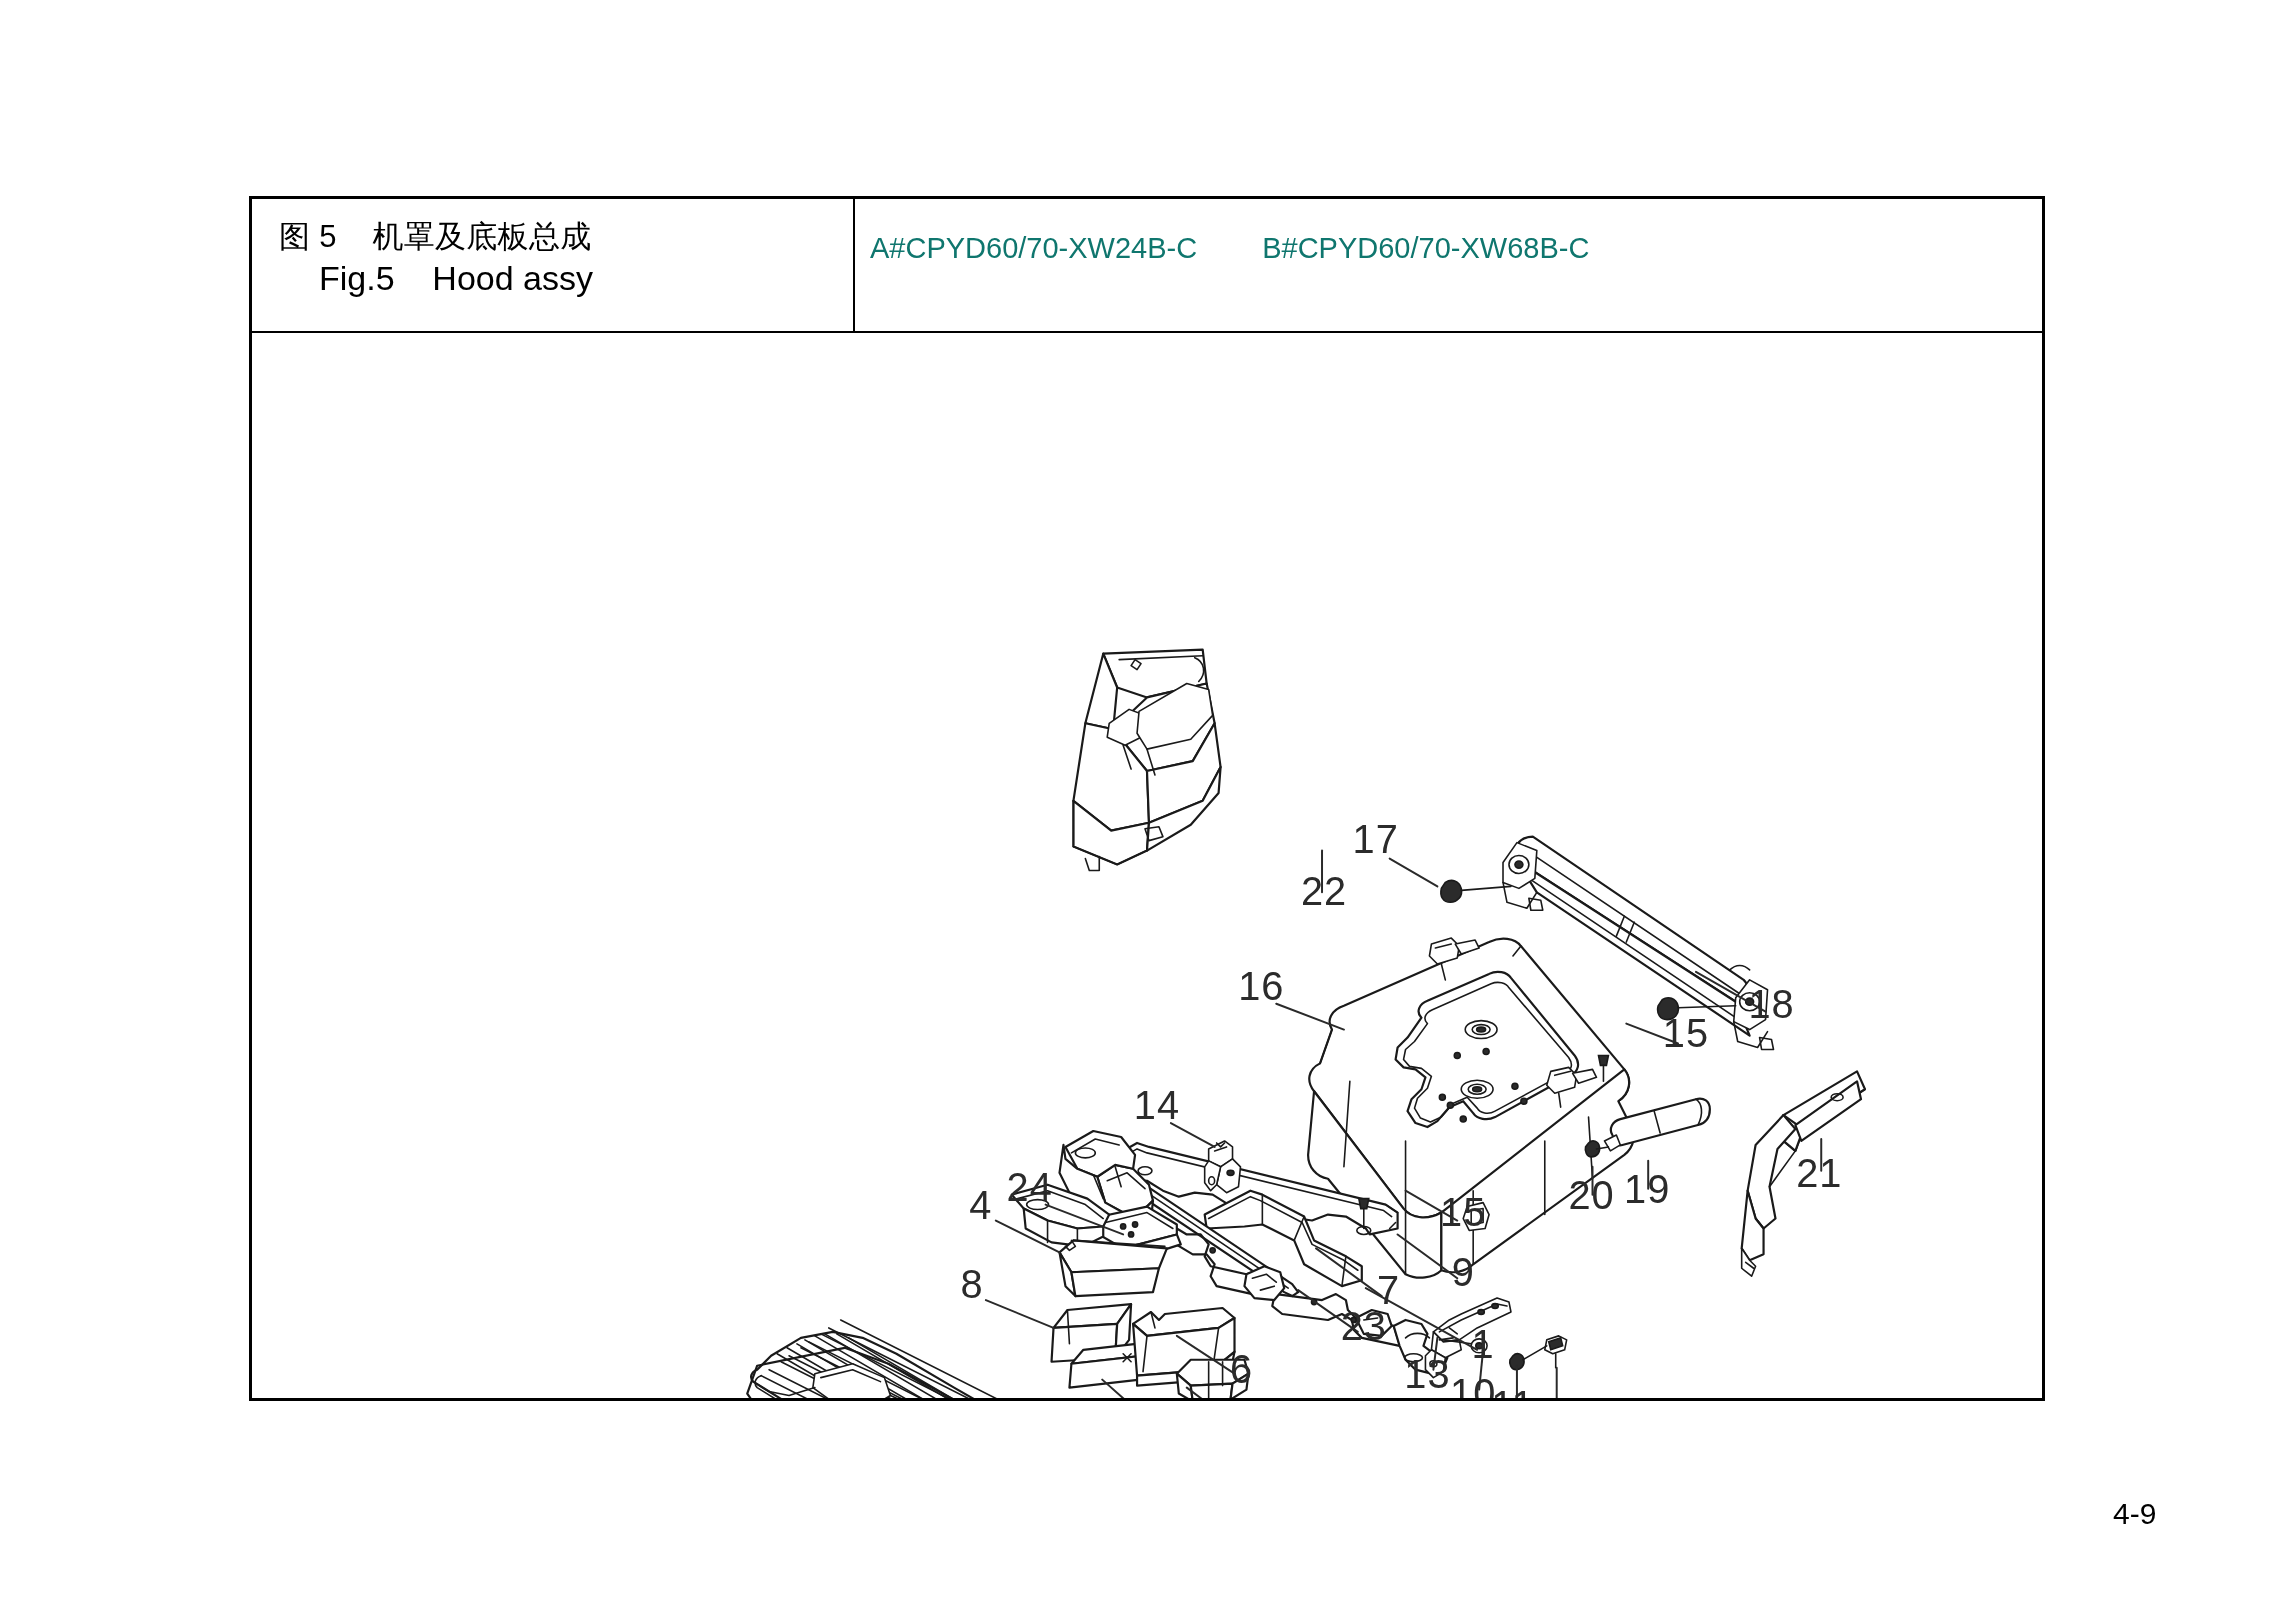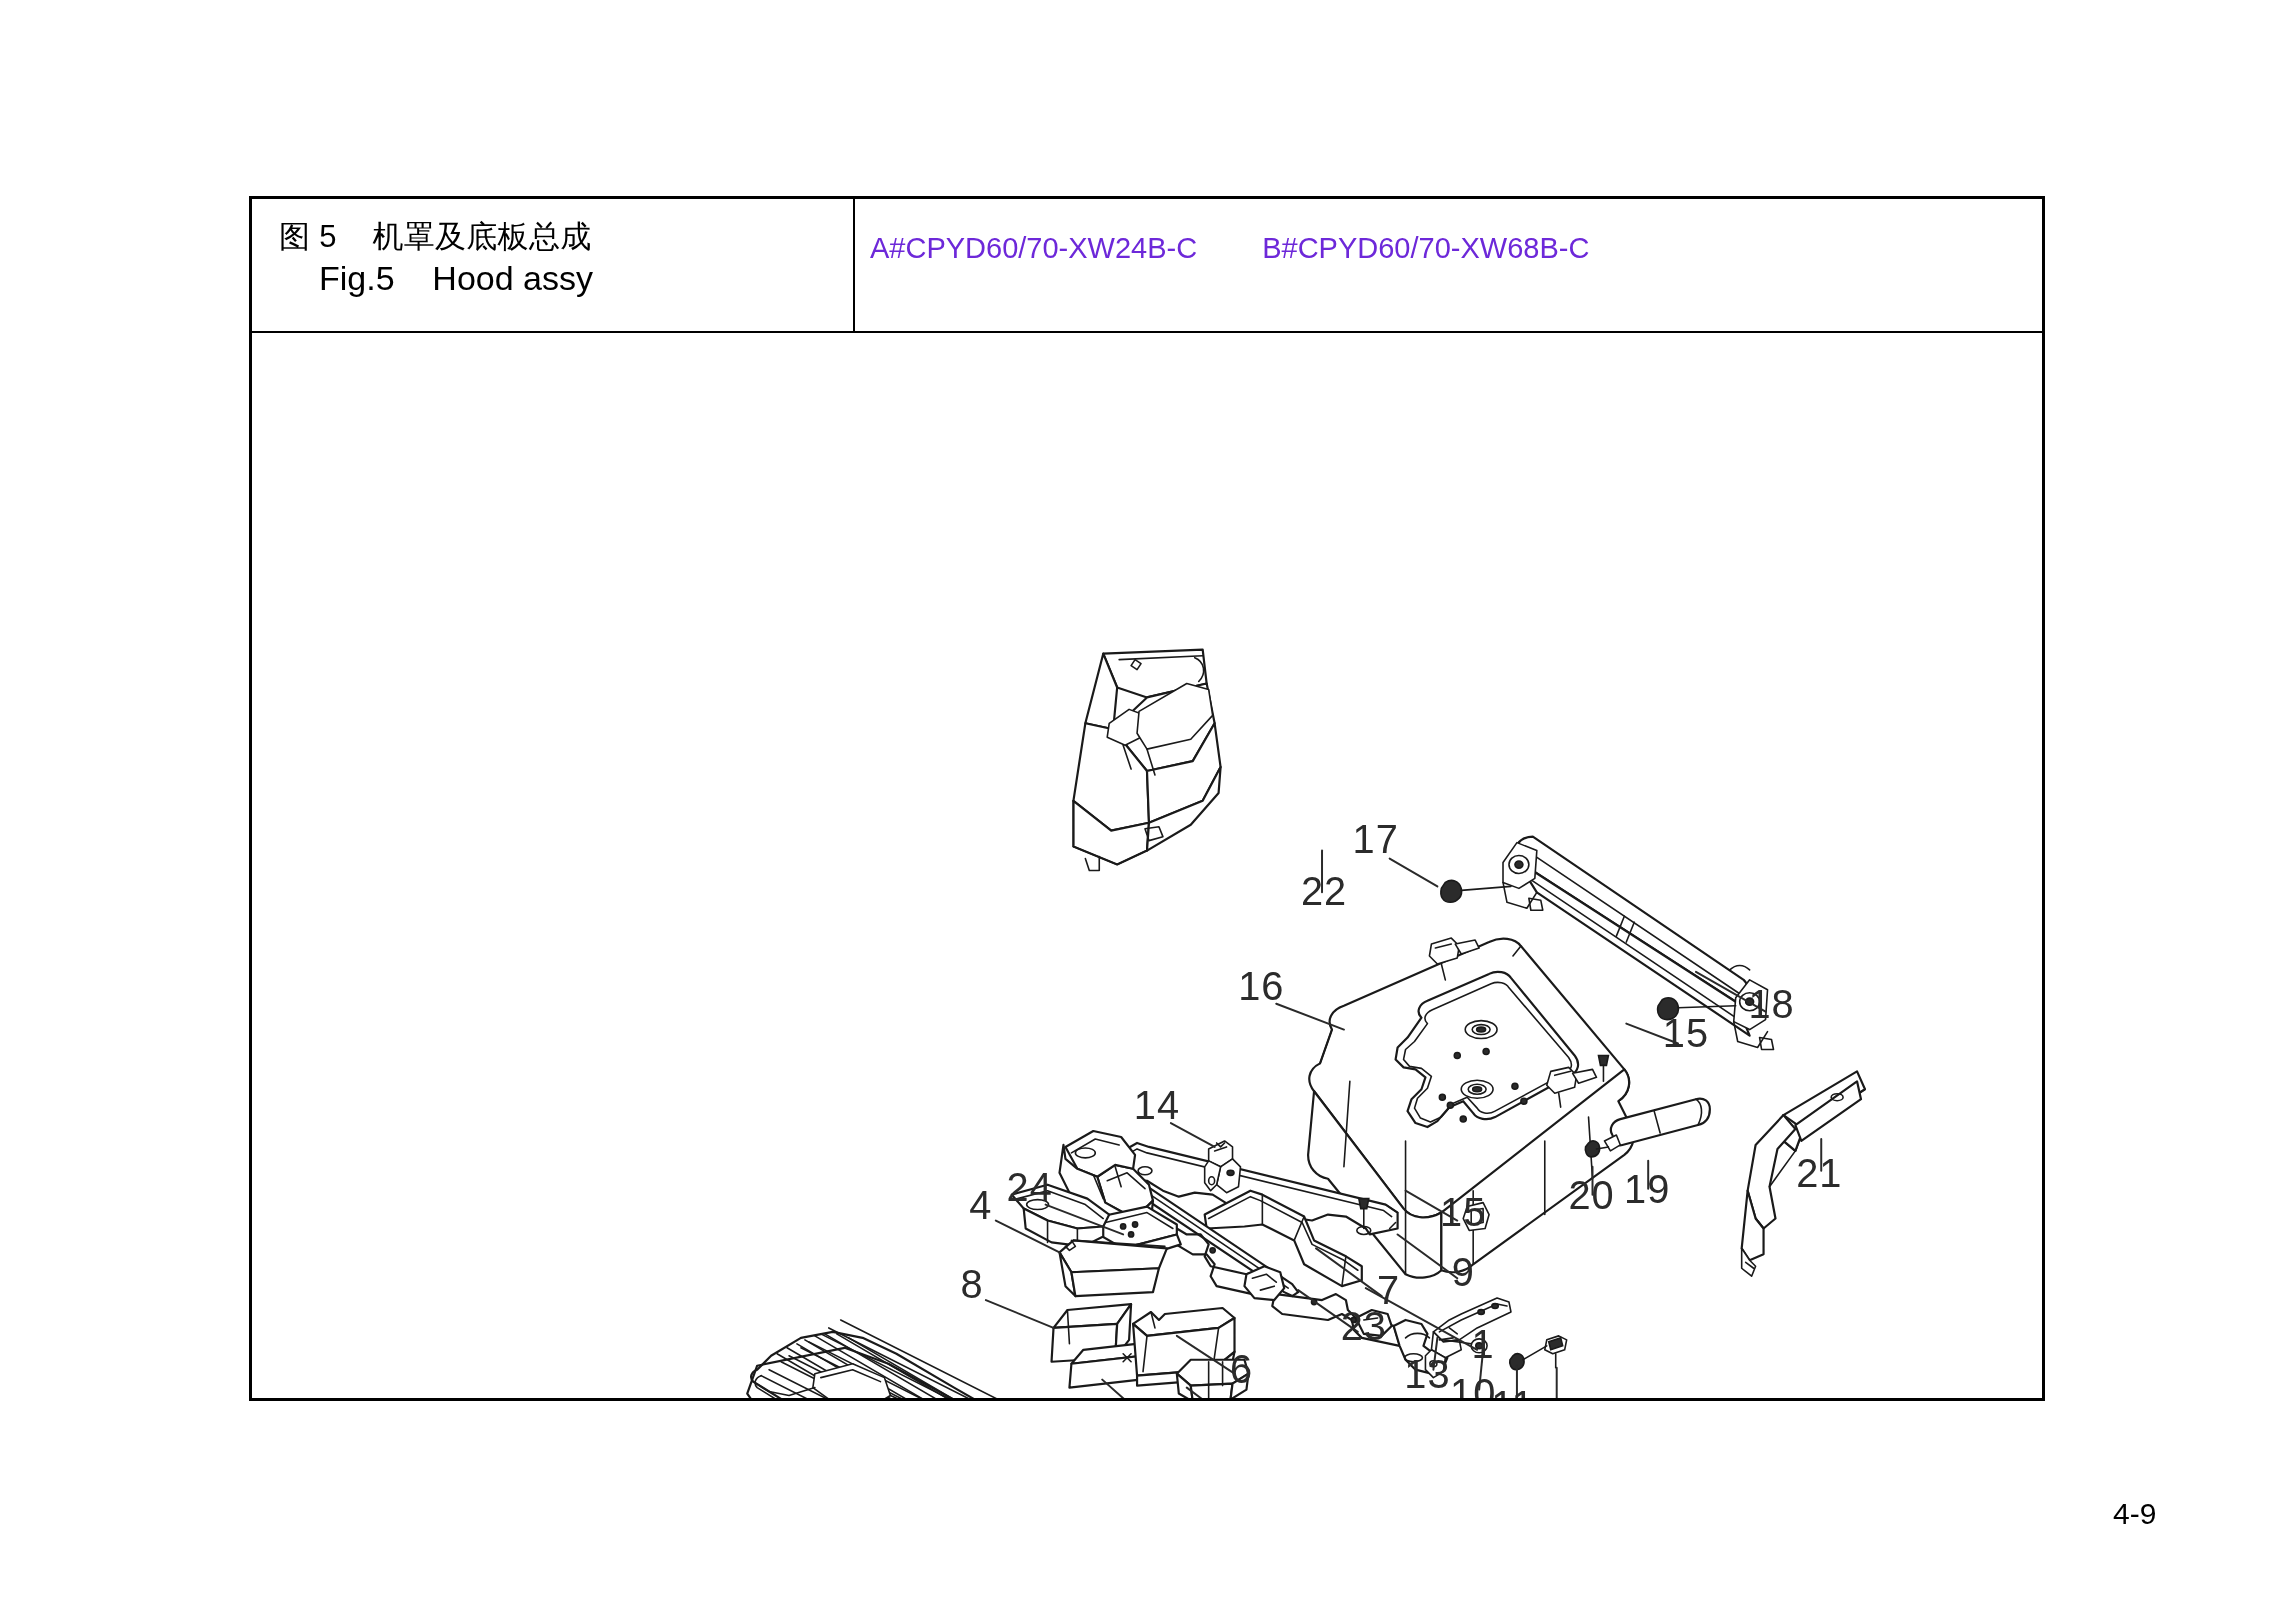--- a/index.html
+++ b/index.html
@@ -69,21 +69,21 @@
   }
   .title-line-en {
     font-size: 34px;
     line-height: 1.30;
     color: #000;
     white-space: pre;
     margin-left: 40px;
   }
   .model-row {
     font-size: 29px;
-    color: #6d28d9;
+    color: #0f766e;
     white-space: pre;
   }
   .model-gap { display: inline-block; width: 65px; }
 
   
   #canvas-wrap {
     position: absolute;
     left: 0;
     top: 134px;
     width: 100%;

